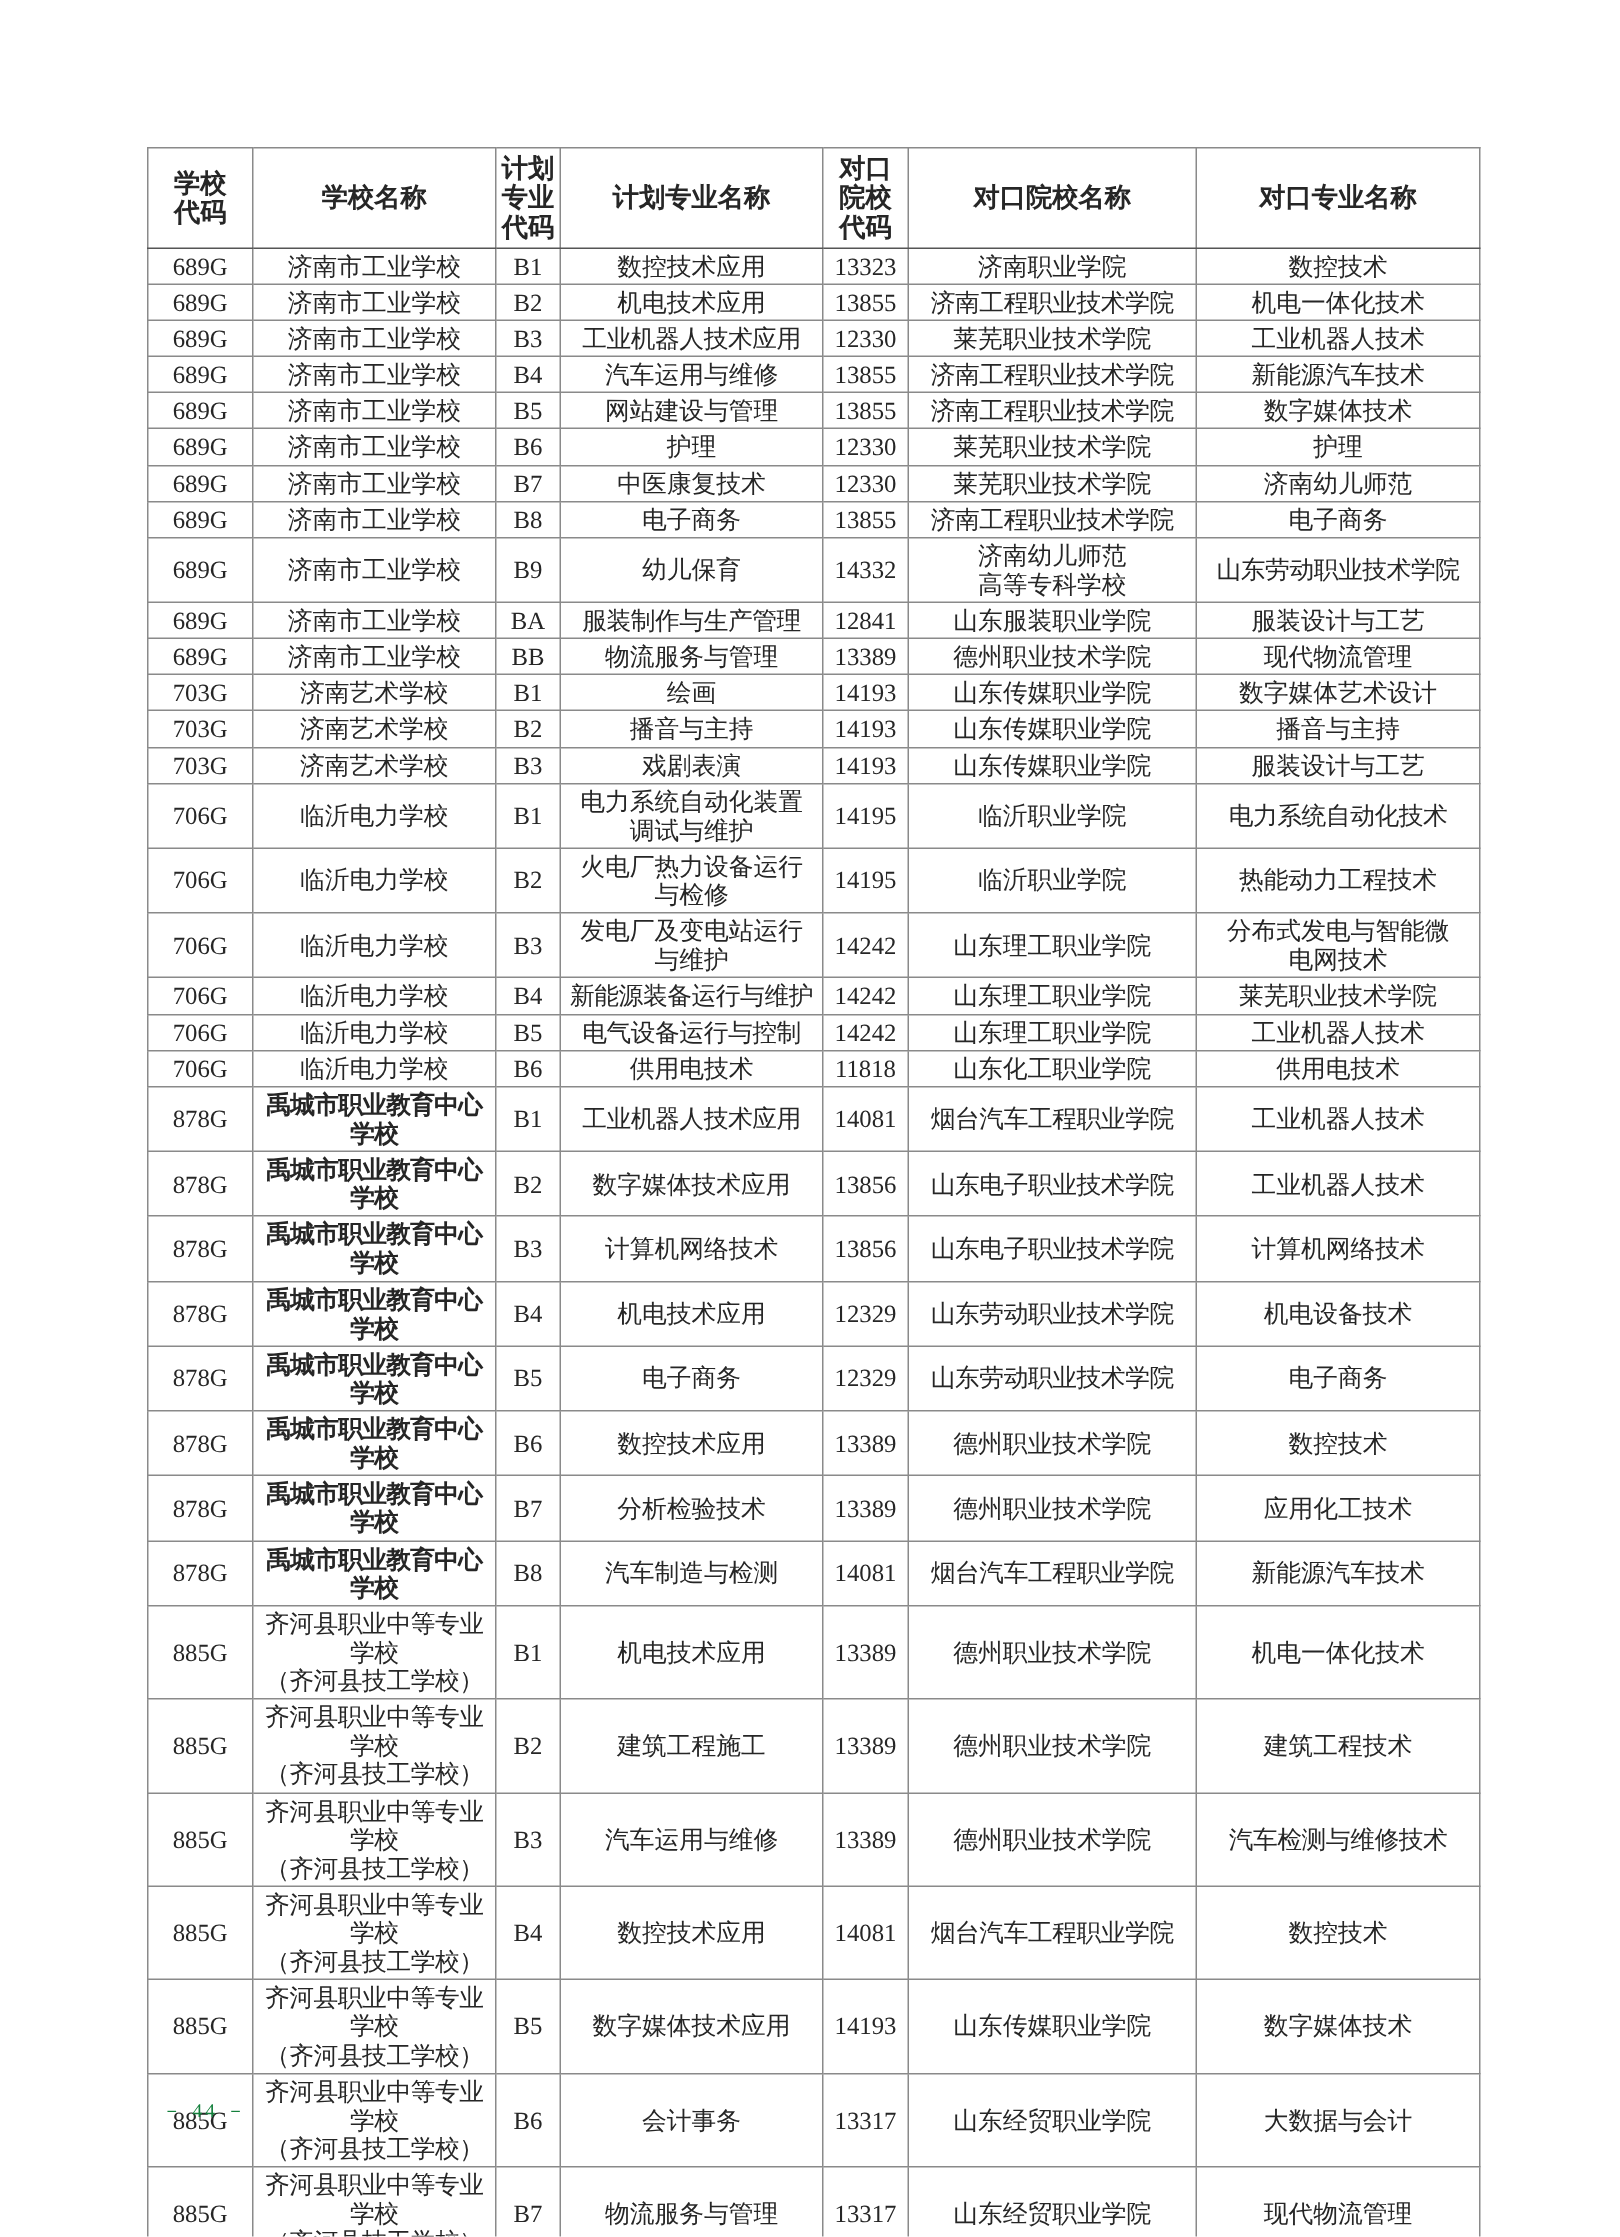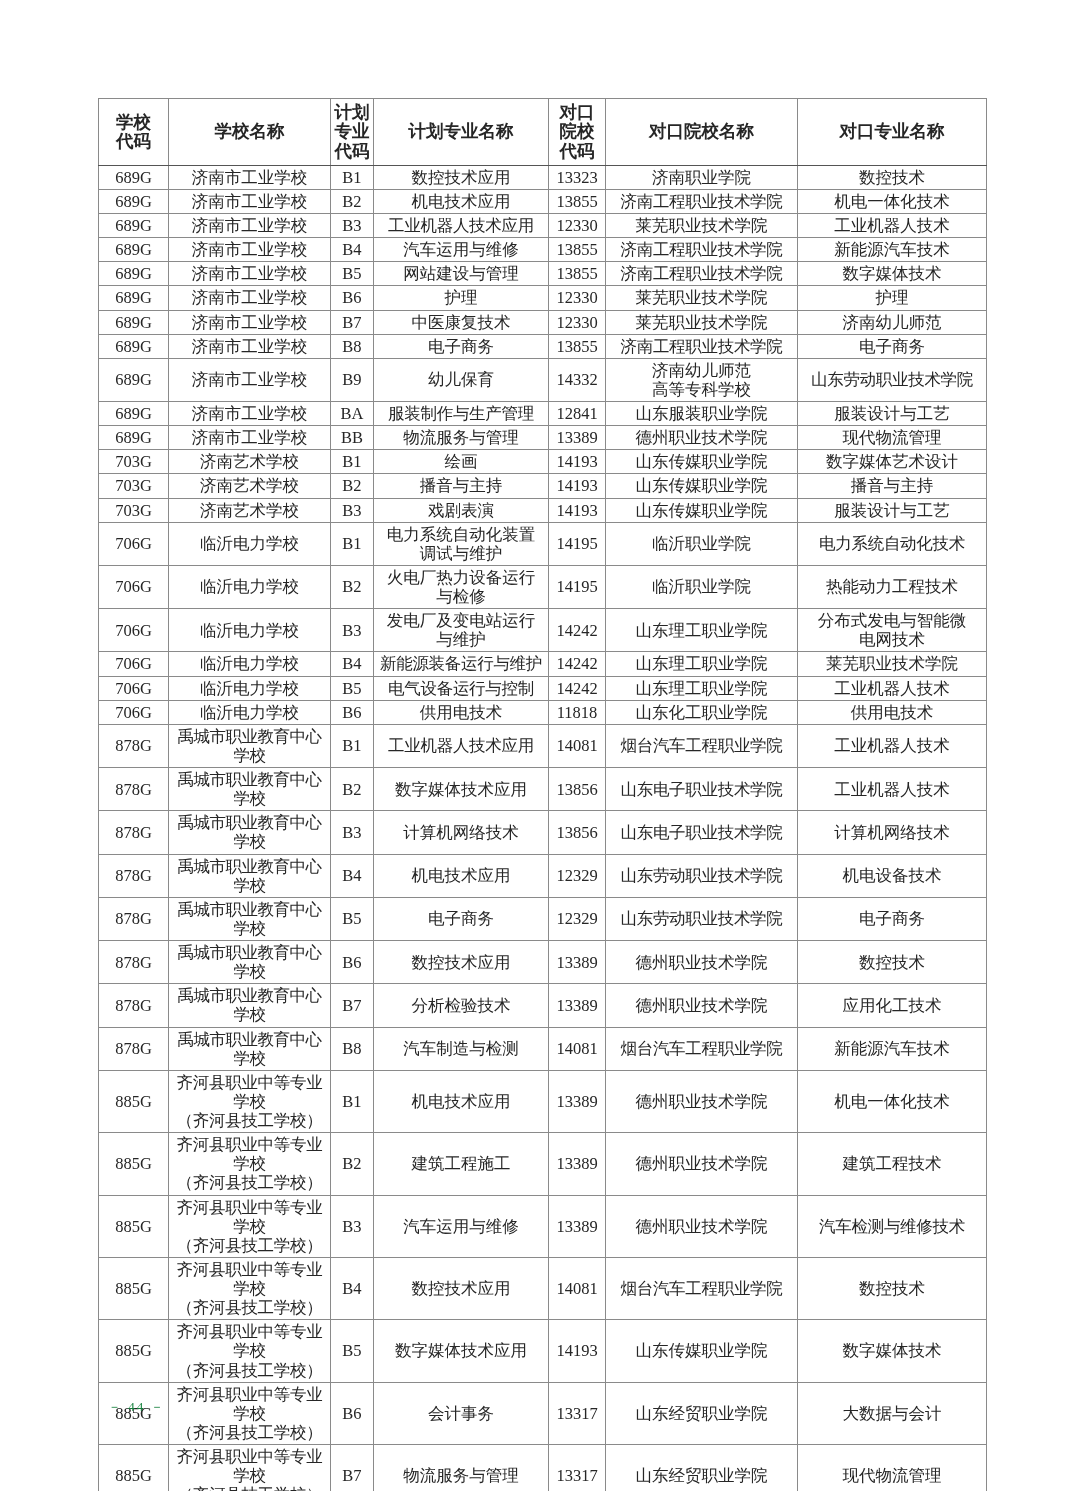--- a/index.html
+++ b/index.html
@@ -66,21 +66,21 @@
   col.c-destschool  { width: 192px; }
   col.c-destmajor   { width: 189px; }
 
   td.code {
     font-size: 16px;
     font-family: "Liberation Serif", "DejaVu Serif", serif;
     letter-spacing: 0px;
   }
   td.nm { font-size: 16.5px; }
   td.tight { font-size: 15.5px; letter-spacing: -0.3px; margin-top: 30px; }
-  td.tighter { font-size: 14.8px; letter-spacing: -0.5px; }
+  td.tighter { font-size: 14.8px; letter-spacing: -0.5px; font-weight: bold; }
   .ln { display: block; }
 
   .footer {
     position: absolute;
     left: 108px;
     top: 1398px;
     font-size: 13px;
     color: #15803d;
     letter-spacing: 2px;
     font-family: "Liberation Serif", "DejaVu Serif", serif;

